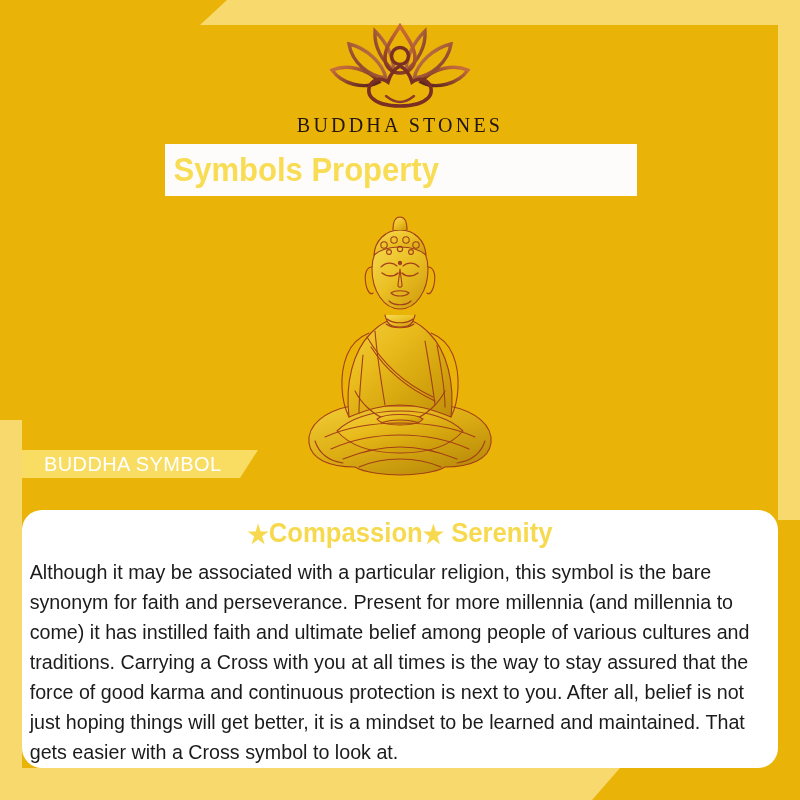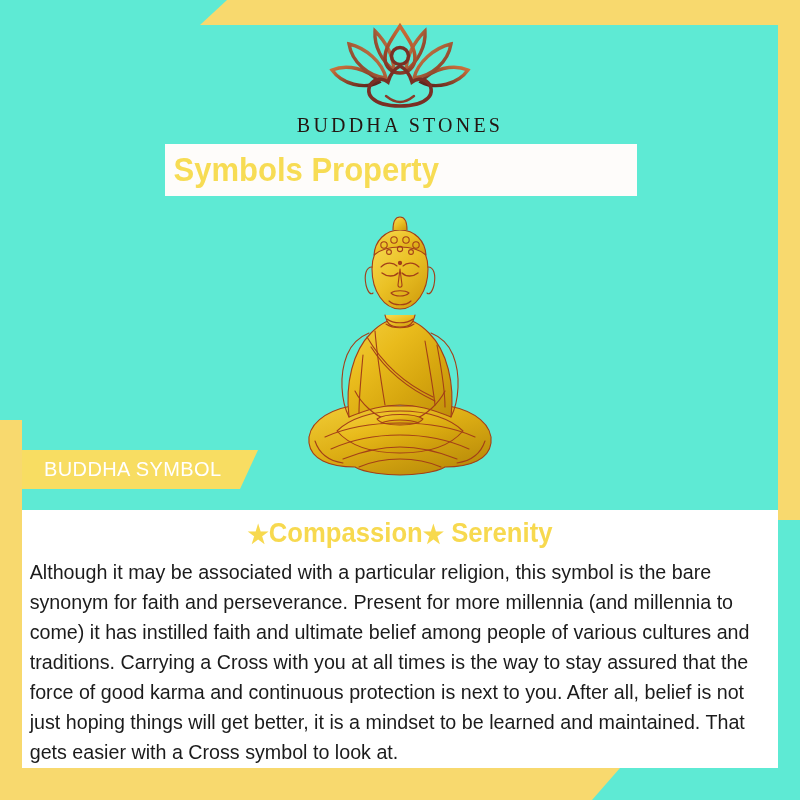--- a/index.html
+++ b/index.html
@@ -11,21 +11,21 @@
     height: 800px;
     font-family: "Liberation Sans", sans-serif;
     background: #faf0ed;
     overflow: hidden;
   }
 
   #page {
     position: relative;
     width: 800px;
     height: 800px;
-    background: #5eead4;
+    background: #eab308;
     overflow: hidden;
   }
 
   
   .band-top {
     position: absolute;
     top: 0;
     left: 200px;
     width: 600px;
     height: 25px;
@@ -120,21 +120,21 @@
     height: 285px;
     display: block;
   }
 
   
   .ribbon {
     position: absolute;
     left: 22px;
     top: 450px;
     width: 236px;
-    height: 39px;
+    height: 28px;
     background: #f8dd62;
     clip-path: polygon(0 0, 100% 0, calc(100% - 18px) 100%, 0 100%);
     display: flex;
     align-items: center;
   }
   .ribbon-text {
     color: #ffffff;
     font-size: 20px;
     letter-spacing: 0.4px;
     padding-left: 22px;
@@ -143,20 +143,21 @@
   }
 
   
   .content-panel {
     position: absolute;
     left: 22px;
     top: 510px;
     width: 756px;
     height: 258px;
     background: #ffffff;
+    border-radius: 20px;
   }
 
   .subtitle {
     margin: 0;
     padding-top: 8px;
     text-align: center;
     font-family: "Liberation Sans Narrow", "Liberation Sans", sans-serif;
     font-size: 27px;
     font-weight: bold;
     color: #f7d94f;

